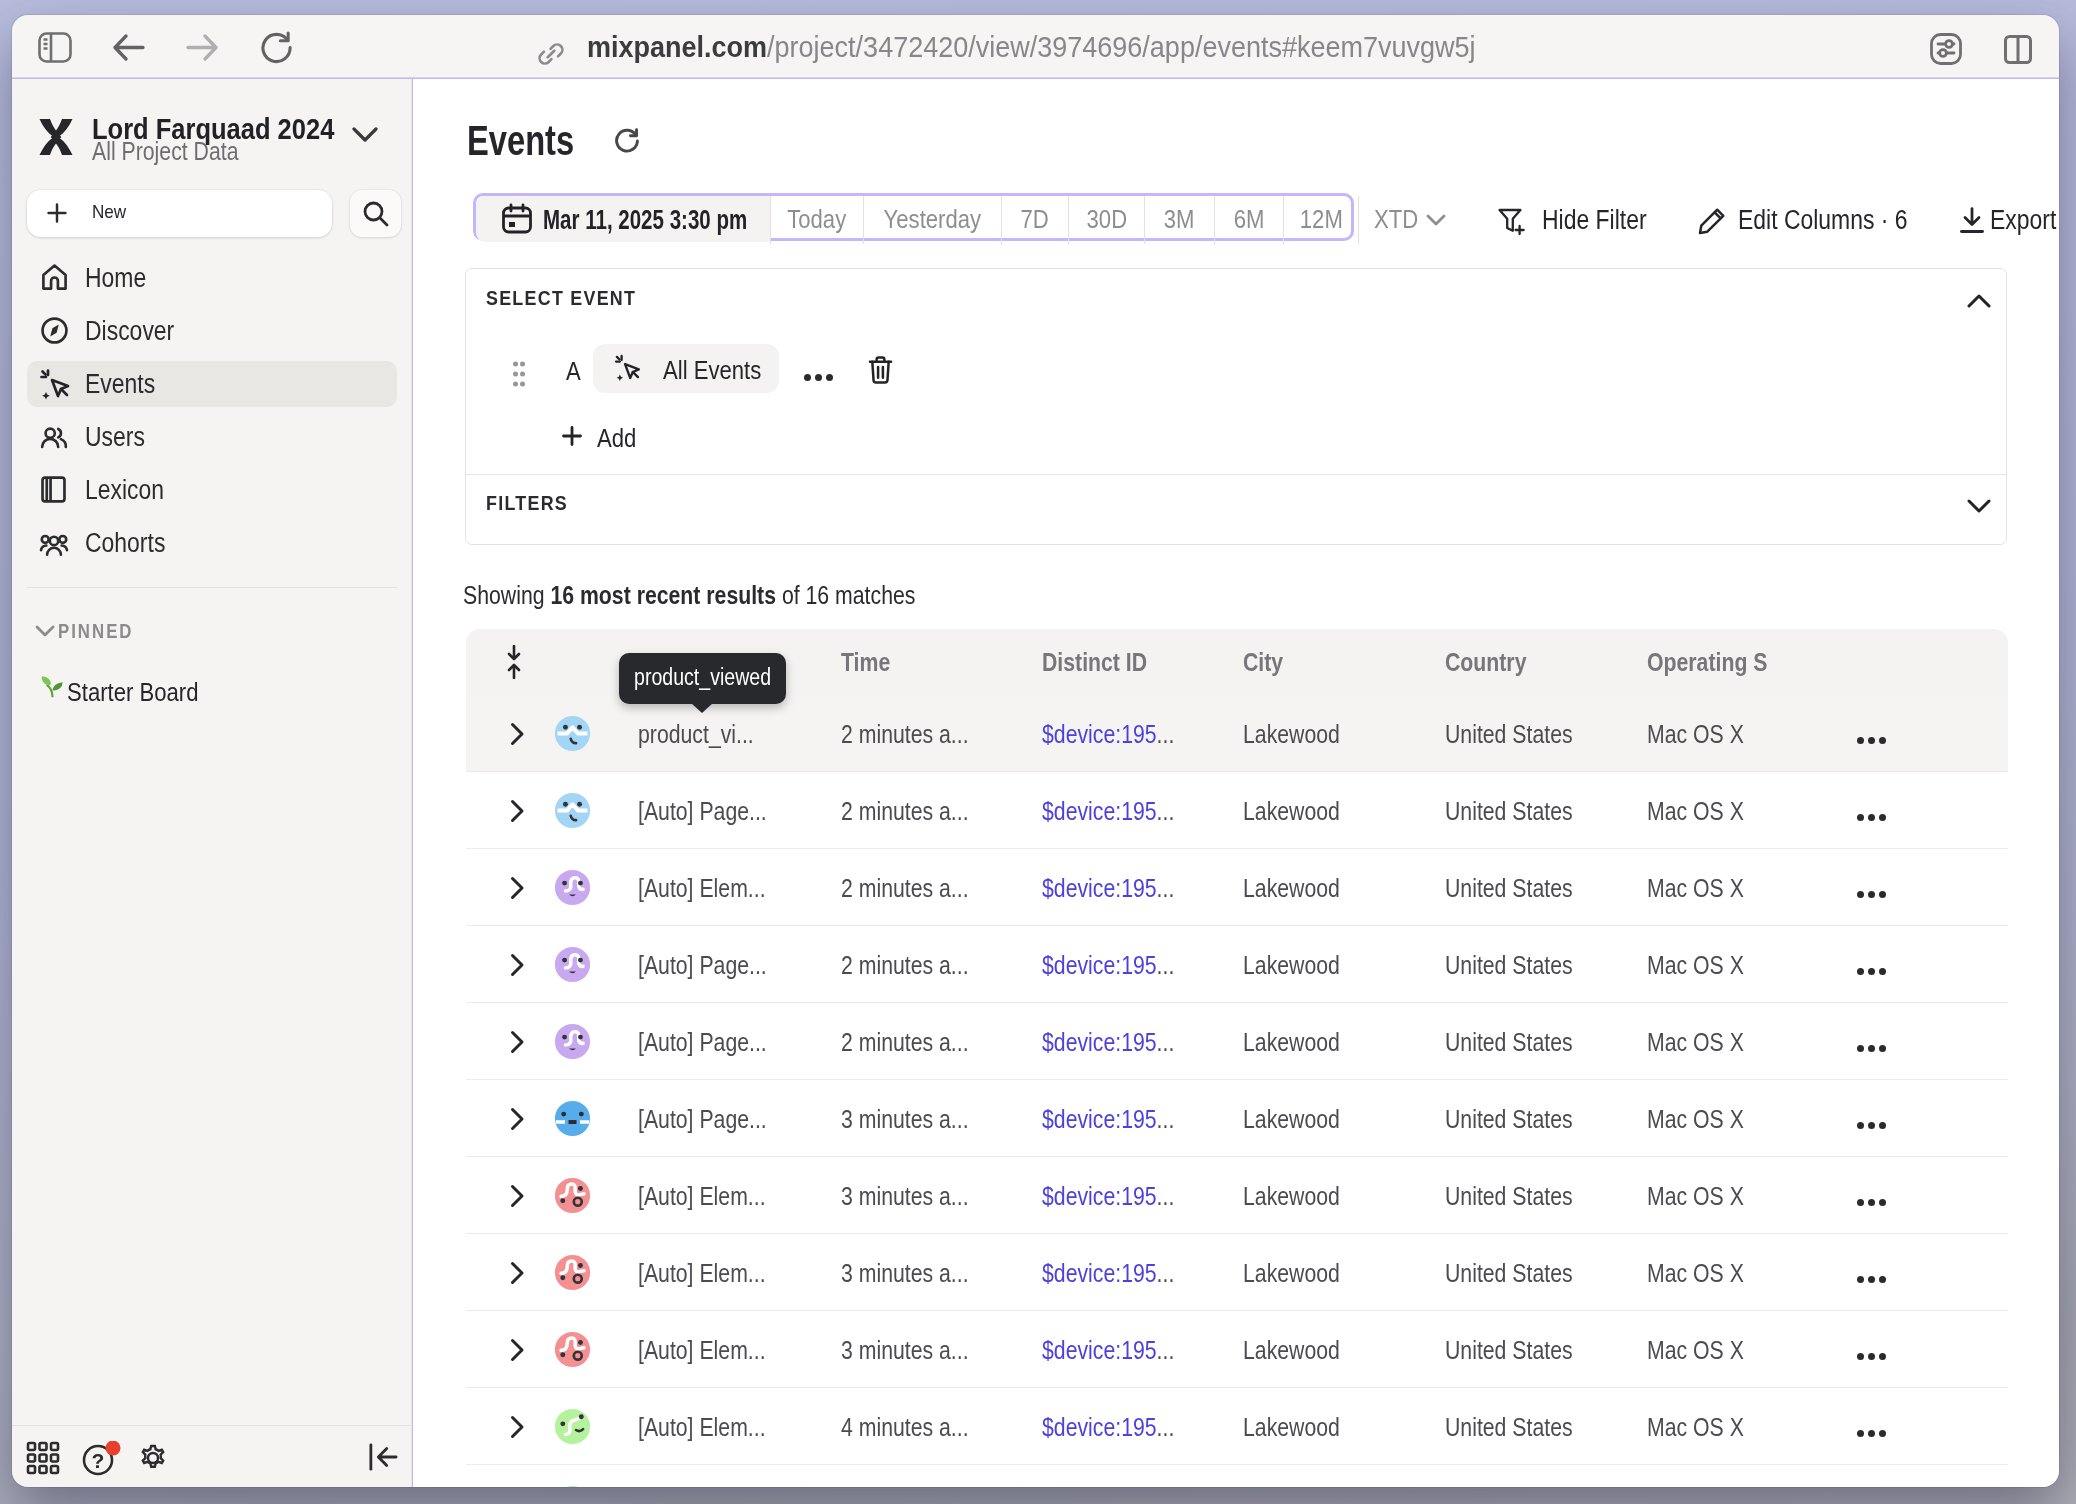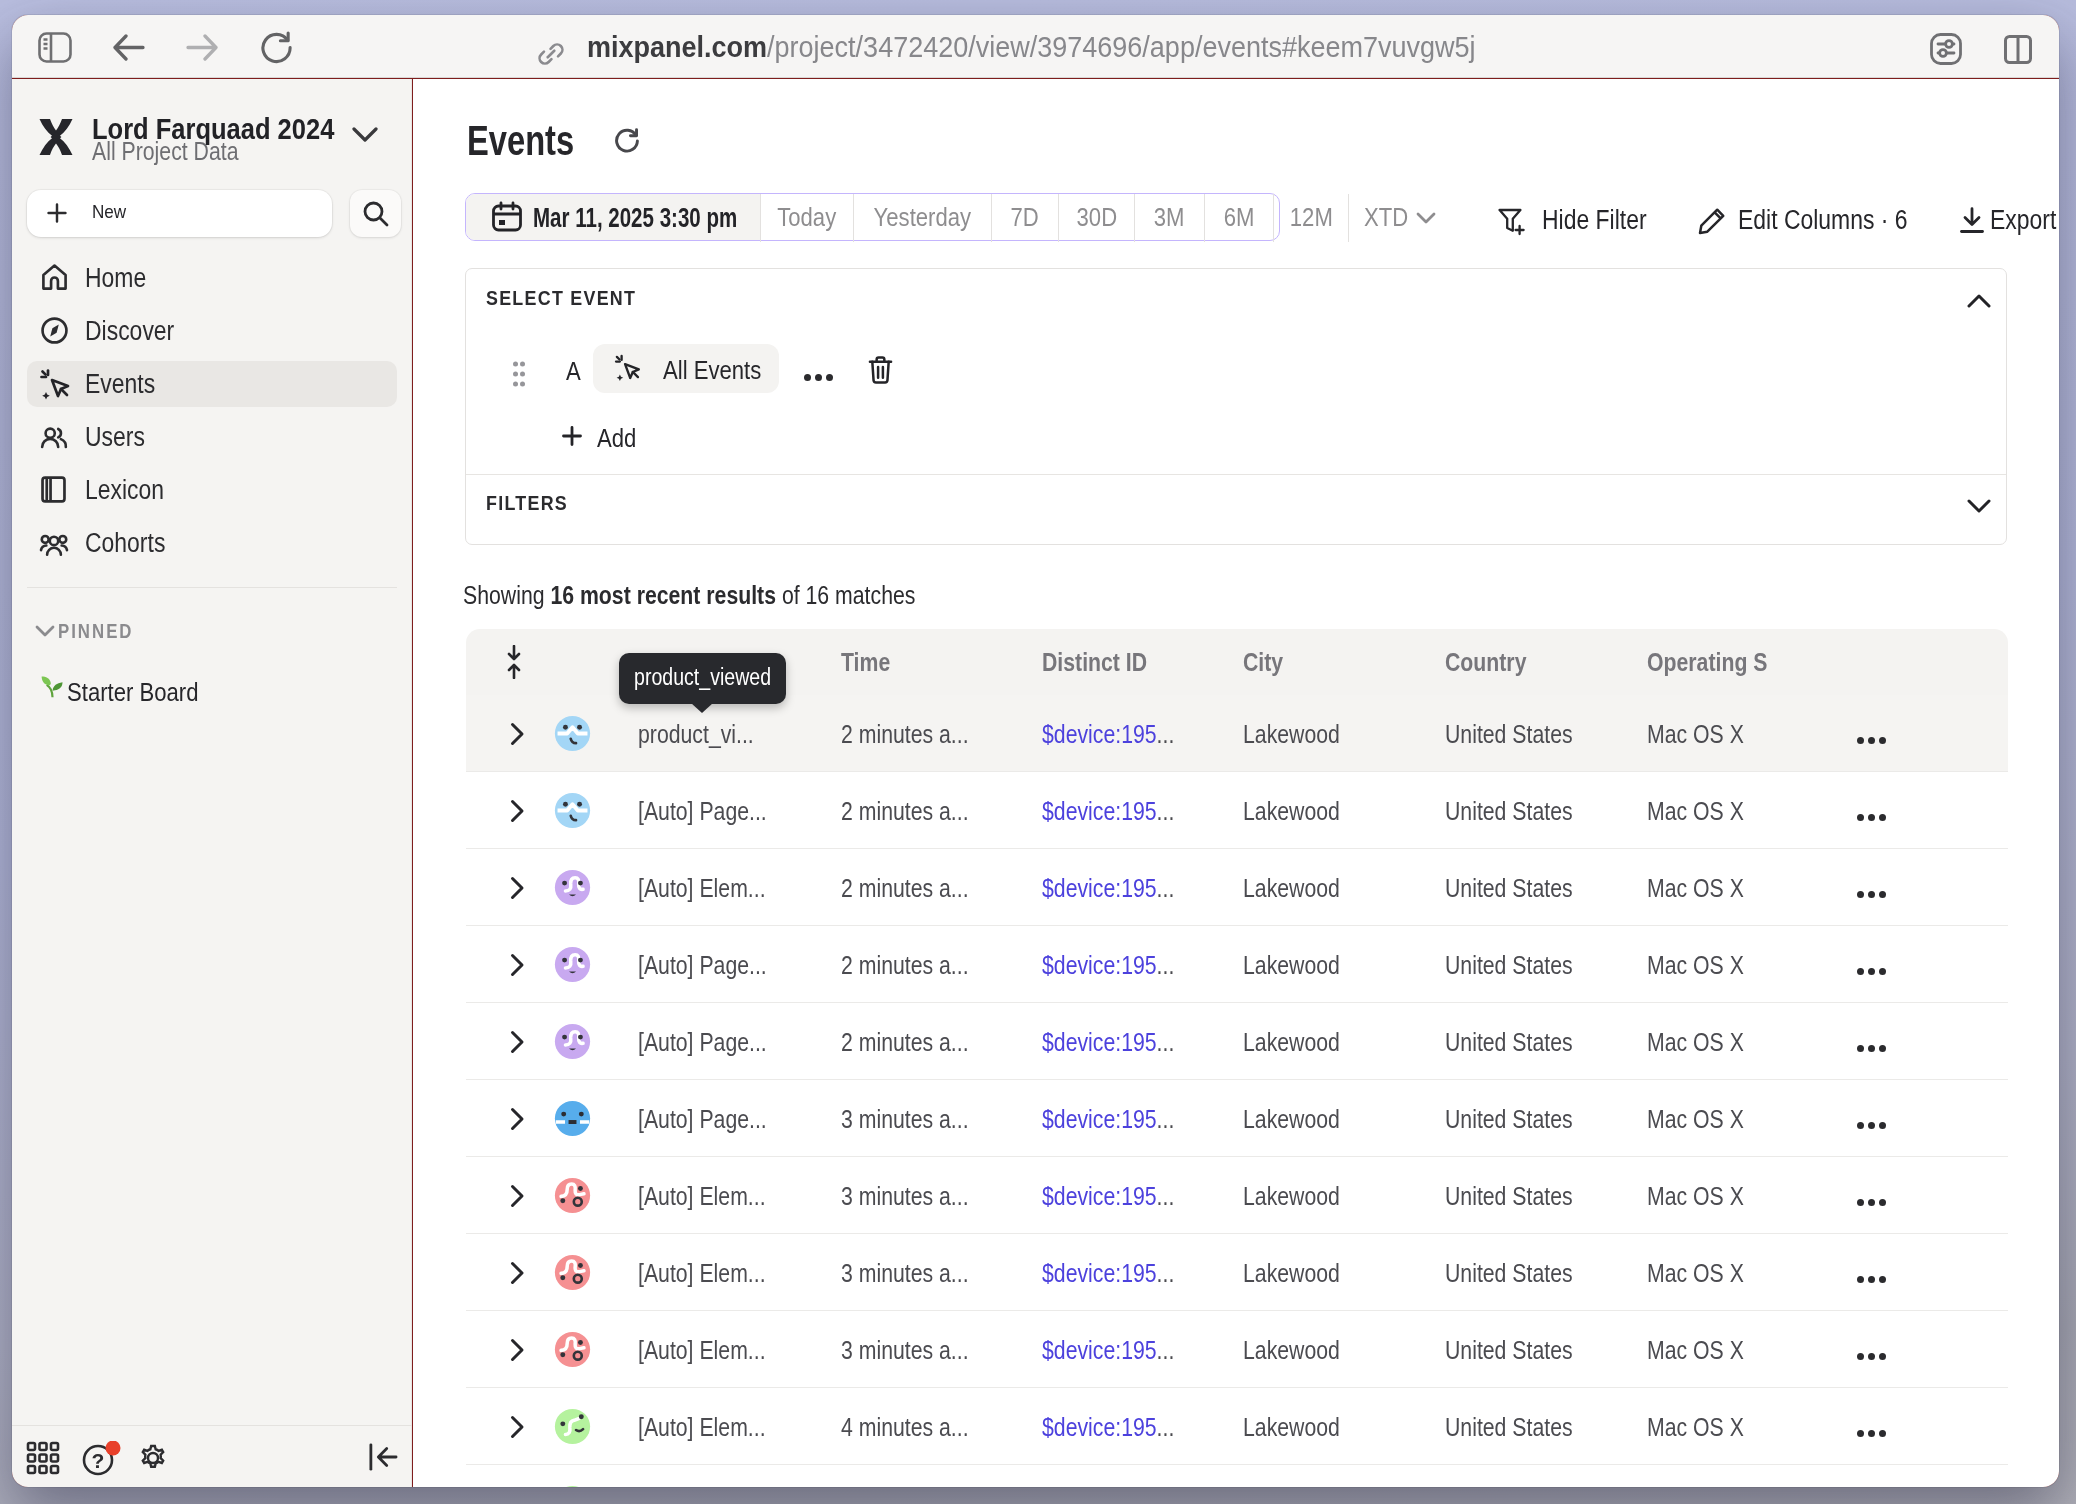--- a/index.html
+++ b/index.html
@@ -6,21 +6,21 @@
   html,body { width:2076px; height:1504px; overflow:hidden; }
   body { font-family:"Liberation Sans", sans-serif;
          background:linear-gradient(172deg,#b9bedf 0%,#b3b8d9 48%,#b0b2c6 75%,#a9aab4 90%,#b0b0b8 100%); }
   .abs { position:absolute; }
   .t { display:inline-block; transform:scaleX(.85); transform-origin:0 50%; white-space:nowrap; }
   .tc { display:inline-block; transform:scaleX(.85); transform-origin:50% 50%; white-space:nowrap; }
   .s76 { transform:scaleX(.76) !important; }
   .s80 { transform:scaleX(.80) !important; }
   .s90 { transform:scaleX(.90) !important; }
   #win { position:absolute; left:12px; top:15px; width:2047px; height:1472px;
-         background:#7f1d1d; border-radius:16px; overflow:hidden;
+         background:#c4b5fd; border-radius:16px; overflow:hidden;
          box-shadow:0 25px 60px rgba(30,30,60,.45), 0 0 0 1px rgba(0,0,0,.08); }
   #toolbar { position:absolute; left:0; top:0; width:100%; height:63px;
              background:#f6f5f4; border-bottom:1px solid #d9d7d5; }
   #urltext { position:absolute; top:15px; left:575px; font-size:30px; color:#87878b; white-space:nowrap; }
   #urltext b { color:#3c3c3f; font-weight:700; }
   #sidebar { position:absolute; left:0; top:64px; width:400px; height:1408px;
              background:#f5f4f2; border-right:1px solid #e8e6e3; }
   .navitem { position:absolute; left:15px; width:370px; height:46px; border-radius:10px;
              font-size:27px; color:#2c2c2f; }
   .navitem span.lab { position:absolute; left:58px; top:8px; }
@@ -199,21 +199,21 @@
     </svg>
   </div>
 
   <div id="main">
     <div class="abs" style="left:54px;top:37px;font-size:43px;font-weight:700;color:#26262a"><span class="t s76">Events</span></div>
     <svg class="abs" style="left:201px;top:49px" width="26" height="26" viewBox="0 0 30 30" fill="none" stroke="#48484c" stroke-width="3.4" stroke-linecap="round">
       <path d="M25.4 8.6 A12 12 0 1 0 27 15"></path>
       <path d="M26 2 L26 9 L19 9" stroke-linejoin="round"></path>
     </svg>
 
-    <div class="abs" style="left:52px;top:114px;width:815px;height:48px;border:1px solid #c4b5fd;border-radius:10px;background:#fff">
+    <div class="abs" style="left:60px;top:114px;width:881px;height:48px;border:3px solid #c4b5fd;border-radius:10px;background:#fff">
       <div class="abs" style="left:0;top:0;width:294px;height:46px;background:#f4f3f1;border-radius:9px 0 0 9px">
         <svg class="abs" style="left:25px;top:7px" width="32" height="32" viewBox="0 0 32 32" fill="none" stroke="#232327" stroke-width="2.8" stroke-linejoin="round">
           <rect x="2.5" y="5" width="27" height="24" rx="5"></rect>
           <line x1="2.5" y1="13" x2="29.5" y2="13"></line>
           <line x1="10" y1="2" x2="10" y2="8" stroke-linecap="round"></line>
           <line x1="22" y1="2" x2="22" y2="8" stroke-linecap="round"></line>
           <rect x="8" y="19" width="6" height="5" fill="#232327" stroke="none"></rect>
         </svg>
         <div class="abs" style="left:67px;top:9px;font-size:27px;font-weight:700;color:#232327"><span class="t s76">Mar 11, 2025 3:30 pm</span></div>
       </div>

